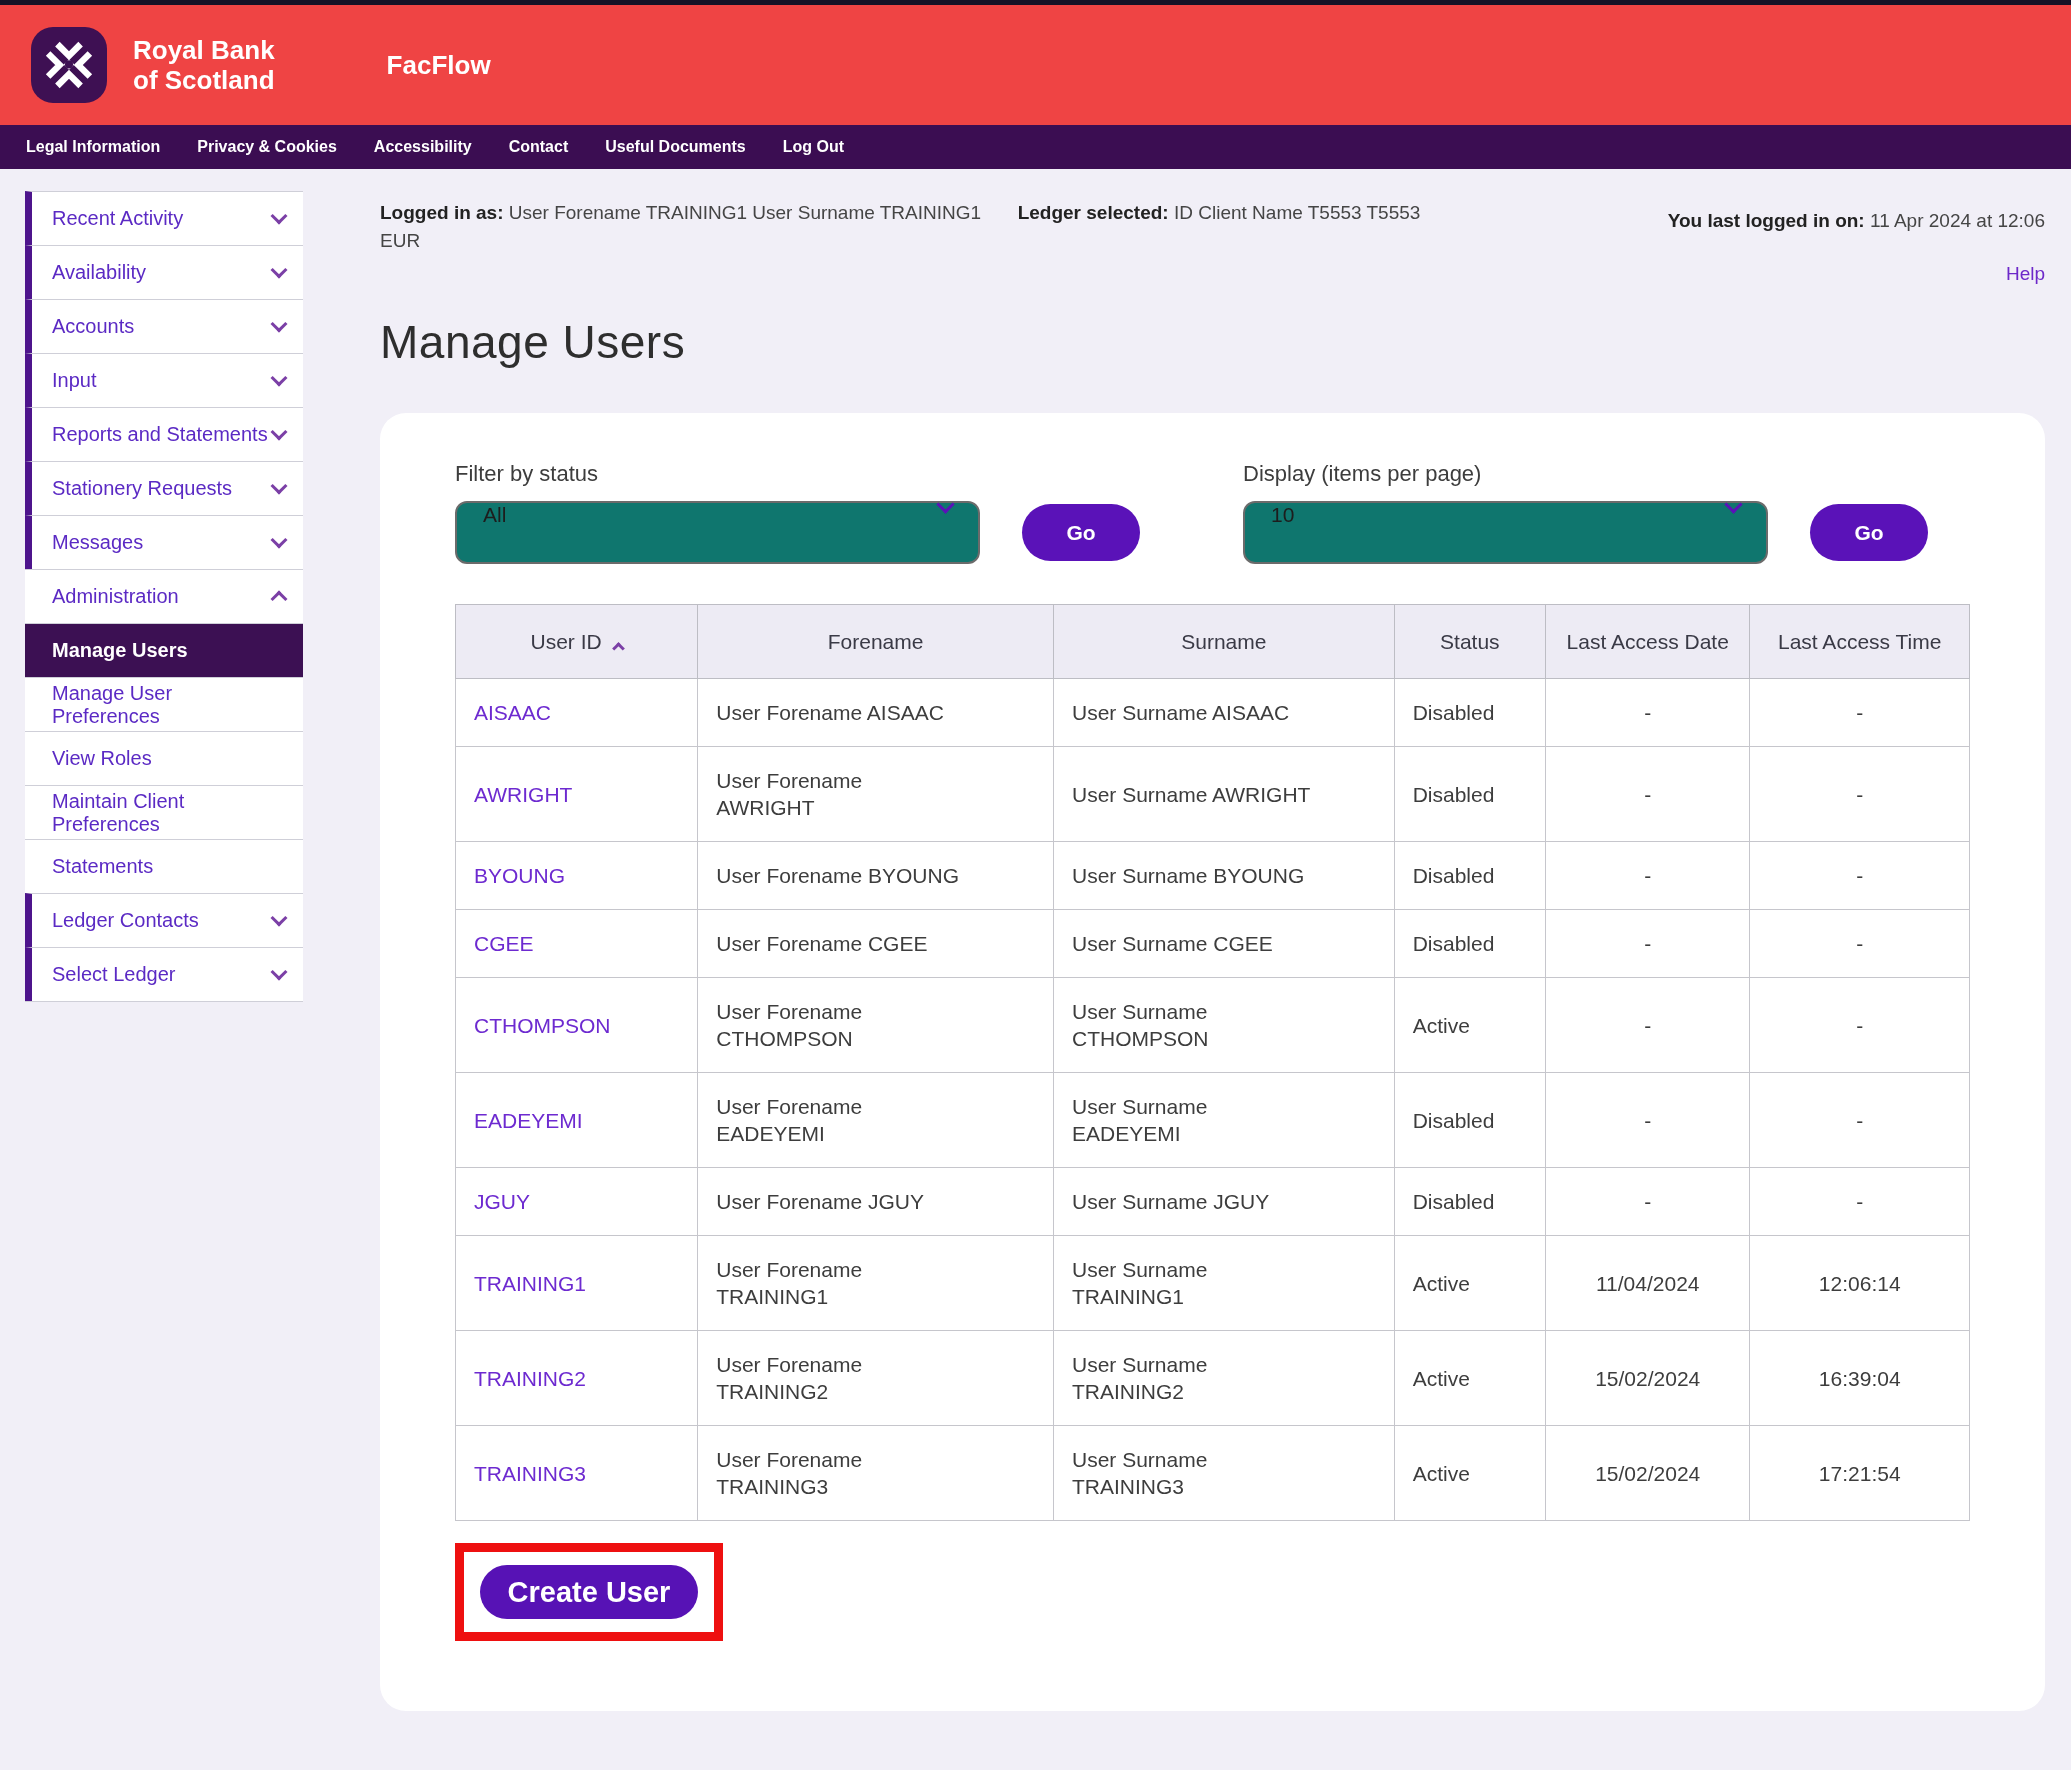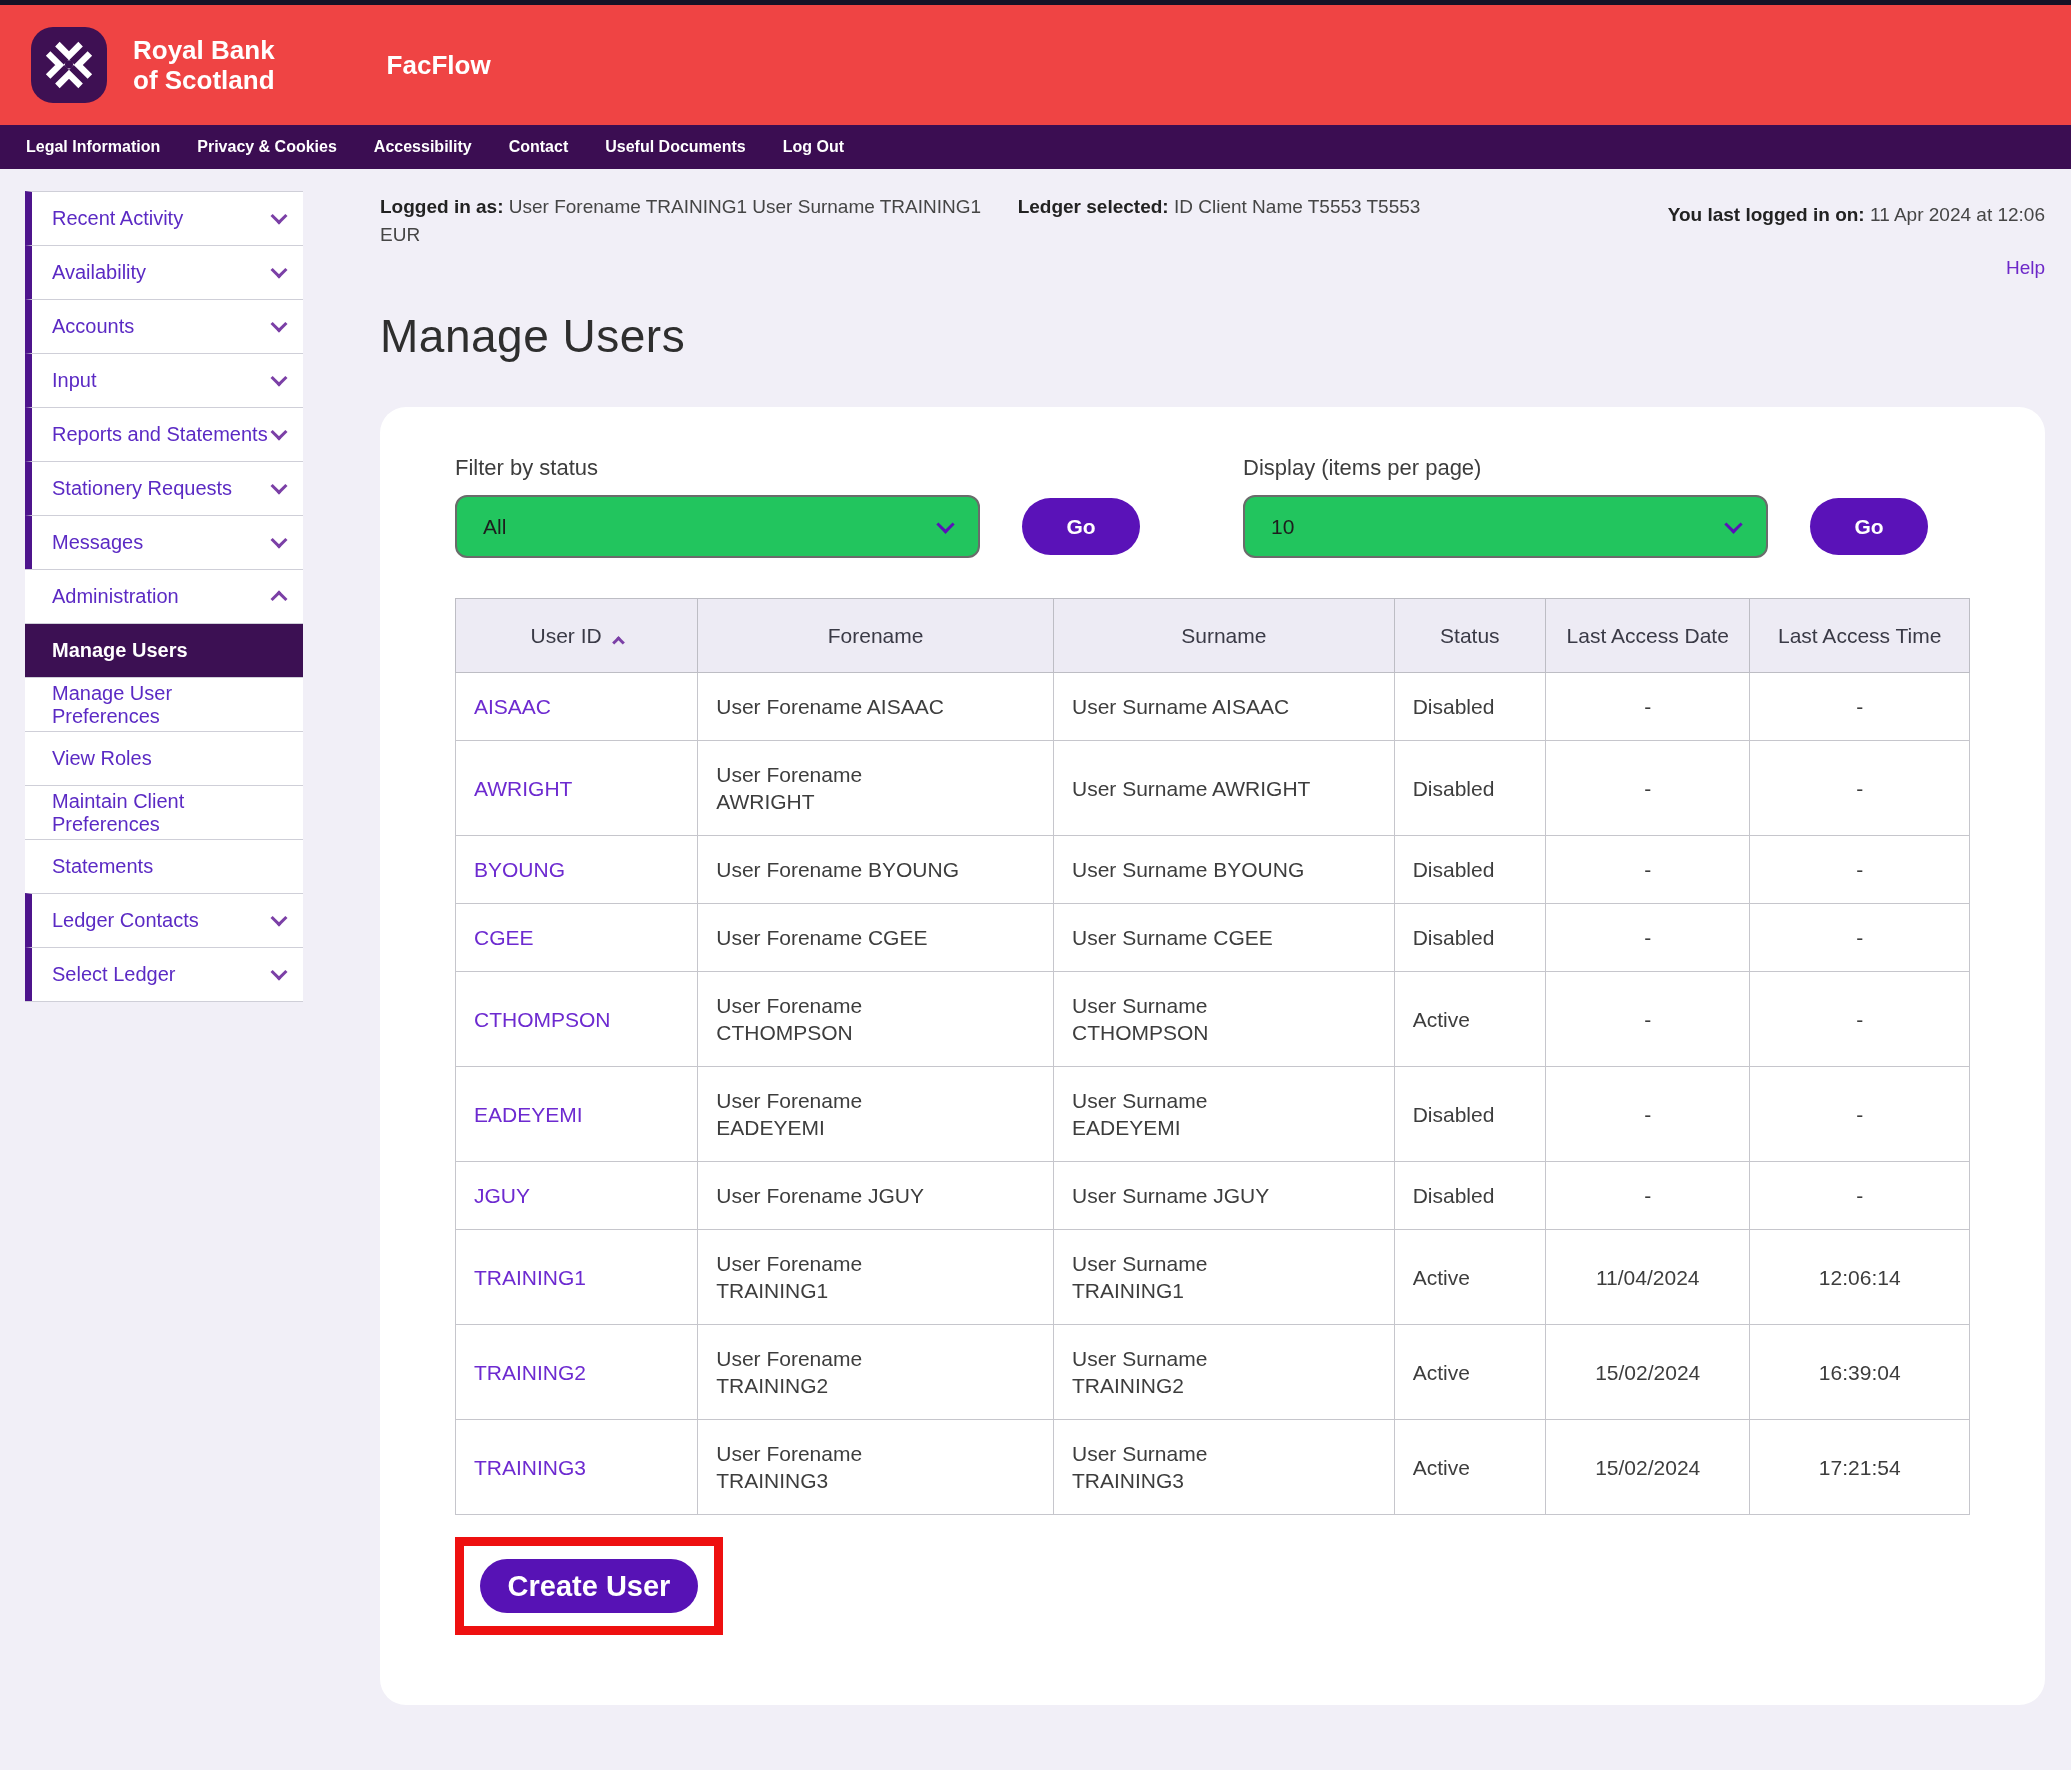--- a/index.html
+++ b/index.html
@@ -28,39 +28,39 @@
   .chev { display:inline-block; width:12px; height:12px;
           border-right:3px solid #7b3fa6; border-bottom:3px solid #7b3fa6; }
   .chev.down { transform:rotate(45deg); margin-top:-5px; }
   .chev.up   { transform:rotate(-135deg); margin-top:5px; }
 
   .main { flex:1; margin:0 26px 0 50px; padding-top:24px; }
 
   
   .session { position:relative; font-size:19px; color:#454545; line-height:28px; padding-right:470px; }
   .session .b { font-weight:bold; color:#222; }
-  .session-flow { max-width:1160px; }
+  .session-flow { max-width:1160px;margin-top:6px; }
   .seg-gap { display:inline-block; width:26px; }
   .session-right { position:absolute; right:0; top:8px; white-space:nowrap; }
 
   .help-row { text-align:right; margin-top:8px; }
   .help-link { color:#6d28c9; font-size:19px; cursor:pointer; text-decoration:none; }
 
   h1.page-title { font-size:46px; font-weight:500; color:#2e2e2e; margin-top:30px; letter-spacing:0.5px; }
 
   
   .card { background:#fff; border-radius:26px; margin-top:44px; padding:48px 75px 70px 75px; }
 
   .filters { display:flex; margin-bottom:40px; }
   .filter-group { }
   .filter-group.second { margin-left:103px; }
   .filter-label { font-size:22px; color:#3d3d3d; display:block; margin-bottom:14px; }
   .filter-controls { display:flex; align-items:center; }
-  .selectbox { width:525px; height:63px; background:#22c55e; border:2px solid #6b6b6b; border-radius:12px;
-               display:flex; align-items:center; justify-content:space-between; padding:0 26px;
+  .selectbox { width:525px; height:63px; background:#0f766e; border:2px solid #6b6b6b; border-radius:12px;
+               display:flex; justify-content:space-between; padding:0 26px;
                font-size:21px; color:#1d1d1d; cursor:pointer; }
   .selectbox .chev { width:13px; height:13px; border-color:#5a12b8; }
   .btn-go { margin-left:42px; min-width:118px; height:57px; border:none; border-radius:29px; background:#5a12b8;
             color:#fff; font-weight:bold; font-size:21px; font-family:"Liberation Sans", sans-serif; cursor:pointer; }
 
   
   table.users { border-collapse:collapse; width:100%; table-layout:fixed; }
   .users th { background:#edebf4; font-weight:normal; font-size:21px; color:#3a3a46;
               border:1px solid #bdbdc4; text-align:center; height:74px; padding:8px 10px; line-height:26px; }
   .users th:nth-child(1){ width:16%; } .users th:nth-child(2){ width:23.5%; }

